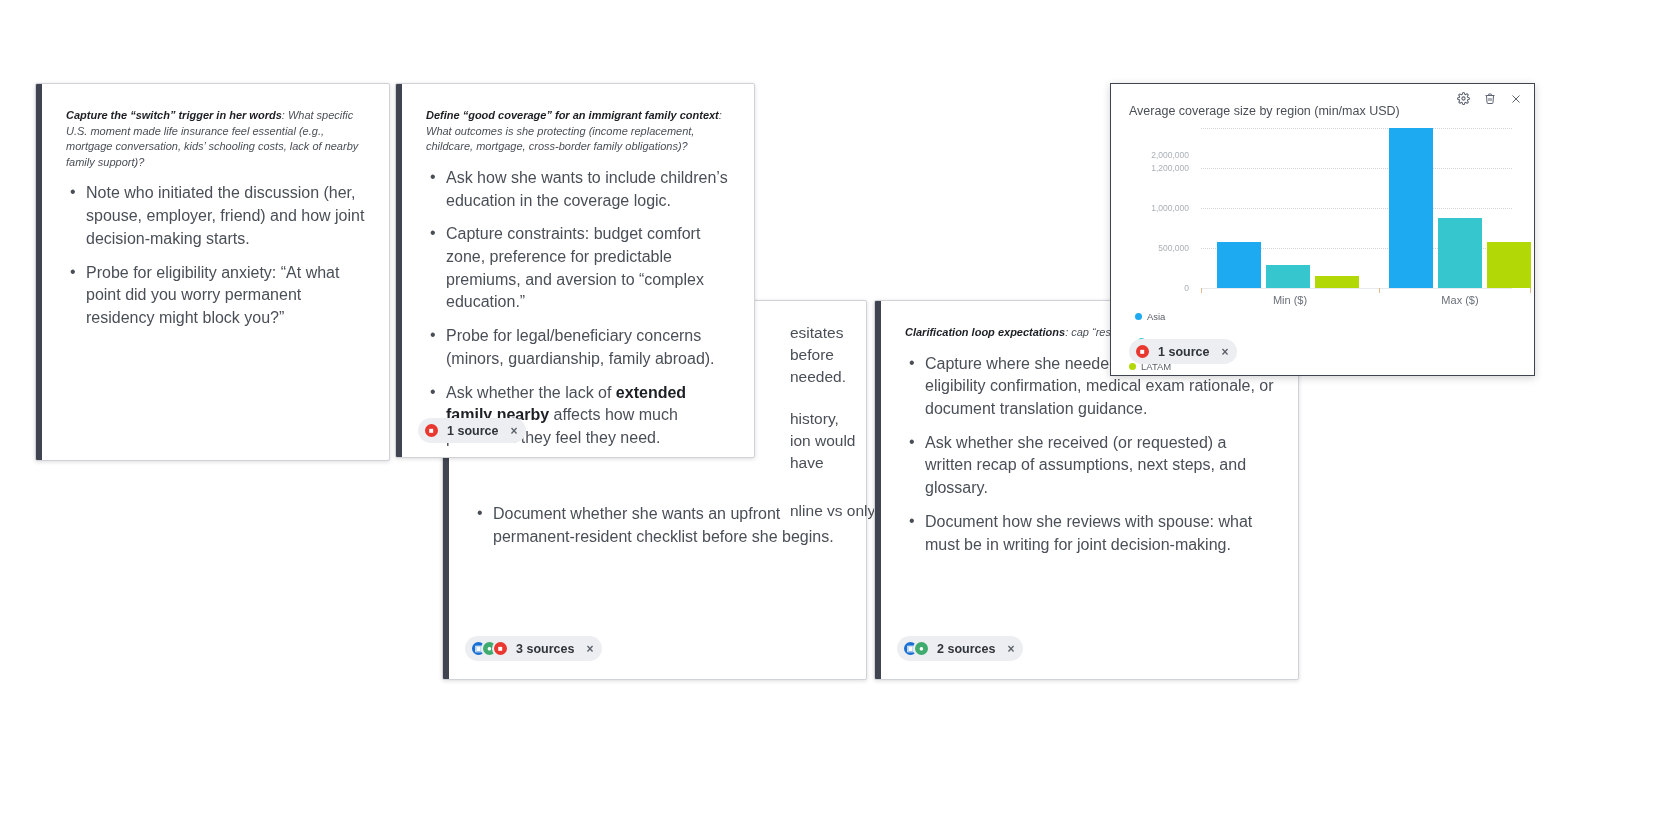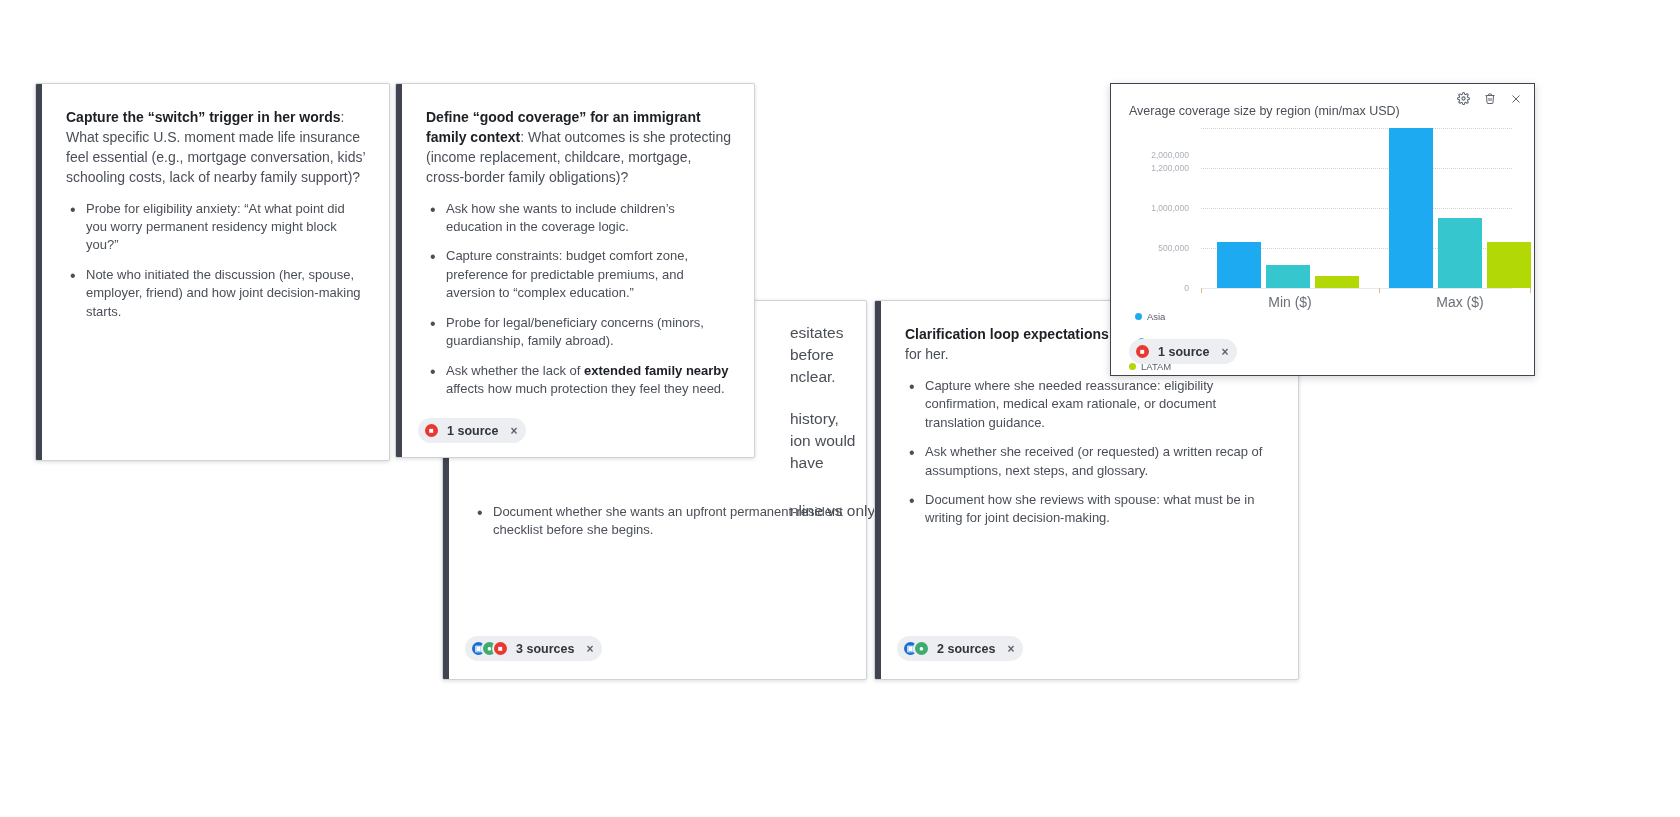--- a/index.html
+++ b/index.html
@@ -23,30 +23,31 @@
   .card .accent {
     position: absolute; left: 0; top: 0; bottom: 0;
     width: 6px; background: #3f4450;
   }
   .card-body {
     position: absolute; left: 6px; right: 0; top: 0; bottom: 0;
     padding: 24px 22px 20px 24px;
     overflow: hidden;
   }
   .lead {
-    font-size: 14px;
+    font-size: 11px;
     line-height: 1.42;
     color: #4a4f57;
     margin-bottom: 12px;
+    font-style: italic;
   }
   .lead b, .bullets b { color: #1c1f24; font-weight: 700; }
   .bullets { list-style: none; }
   .bullets li {
     position: relative;
-    font-size: 13px;
+    font-size: 16px;
     line-height: 1.42;
     color: #4a4f57;
     padding-left: 20px;
     margin-bottom: 11px;
   }
   .bullets li::before {
     content: "\2022";
     position: absolute; left: 4px; top: -1px;
     font-size: 16px; color: #4a4f57;
   }
@@ -104,21 +105,21 @@
   }
   .axis-base {
     position: absolute; left: 72px; right: 6px; height: 0;
     border-top: 1px solid #e6e9ed;
   }
   .tick {
     position: absolute; width: 1px; height: 5px; background: #e0b98c; top: 0;
   }
   .bar { position: absolute; bottom: 0; }
   .x-lab {
-    position: absolute; font-size: 14px; color: #6b7079;
+    position: absolute; font-size: 11px; color: #6b7079;
     transform: translateX(-50%); white-space: nowrap;
   }
   .legend {
     position: absolute; left: 18px; display: flex; gap: 14px; align-items: center; flex-direction: column;
   }
   .legend .item { display: inline-flex; align-items: center; gap: 5px; }
   .legend .dot { width: 7px; height: 7px; border-radius: 50%; }
   .legend .lbl { font-size: 9.5px; color: #5c616a; }
 </style>
 </head>
@@ -142,21 +143,21 @@
           <span class="av red">■</span>
         </span>
         <span>3 sources</span>
         <span class="chip-x">×</span>
       </span>
     </div>
   </div>
 
   <div style="position:absolute; left:790px; top:322px; width:90px; font-size:15.5px; line-height:1.42; color:#4a4f57;">
     <div>esitates before</div>
-    <div>nclear.</div>
+    <div>needed.</div>
     <div style="height:20px"></div>
     <div>history,</div>
     <div>ion would have</div>
     <div style="height:26px"></div>
     <div>nline vs only</div>
   </div>
 
   <div class="card" style="left:874px; top:300px; width:425px; height:380px;">
     <div class="accent"></div>
     <div class="card-body">
@@ -181,22 +182,22 @@
     </div>
   </div>
 
   <div class="card" style="left:35px; top:83px; width:355px; height:378px;">
     <div class="accent"></div>
     <div class="card-body">
       <p class="lead">
         <b>Capture the “switch” trigger in her words</b><span>: What specific U.S. moment made life insurance feel essential (e.g., mortgage conversation, kids’ schooling costs, lack of nearby family support)?</span>
       </p>
       <ul class="bullets">
+        <li>Note who initiated the discussion (her, spouse, employer, friend) and how joint decision-making starts.</li>
         <li>Probe for eligibility anxiety: “At what point did you worry permanent residency might block you?”</li>
-        <li>Note who initiated the discussion (her, spouse, employer, friend) and how joint decision-making starts.</li>
       </ul>
     </div>
   </div>
 
   <div class="card" style="left:395px; top:83px; width:360px; height:375px;padding-left:28px;">
     <div class="accent"></div>
     <div class="card-body">
       <p class="lead">
         <b>Define “good coverage” for an immigrant family context</b><span>: What outcomes is she protecting (income replacement, childcare, mortgage, cross-border family obligations)?</span>
       </p>

